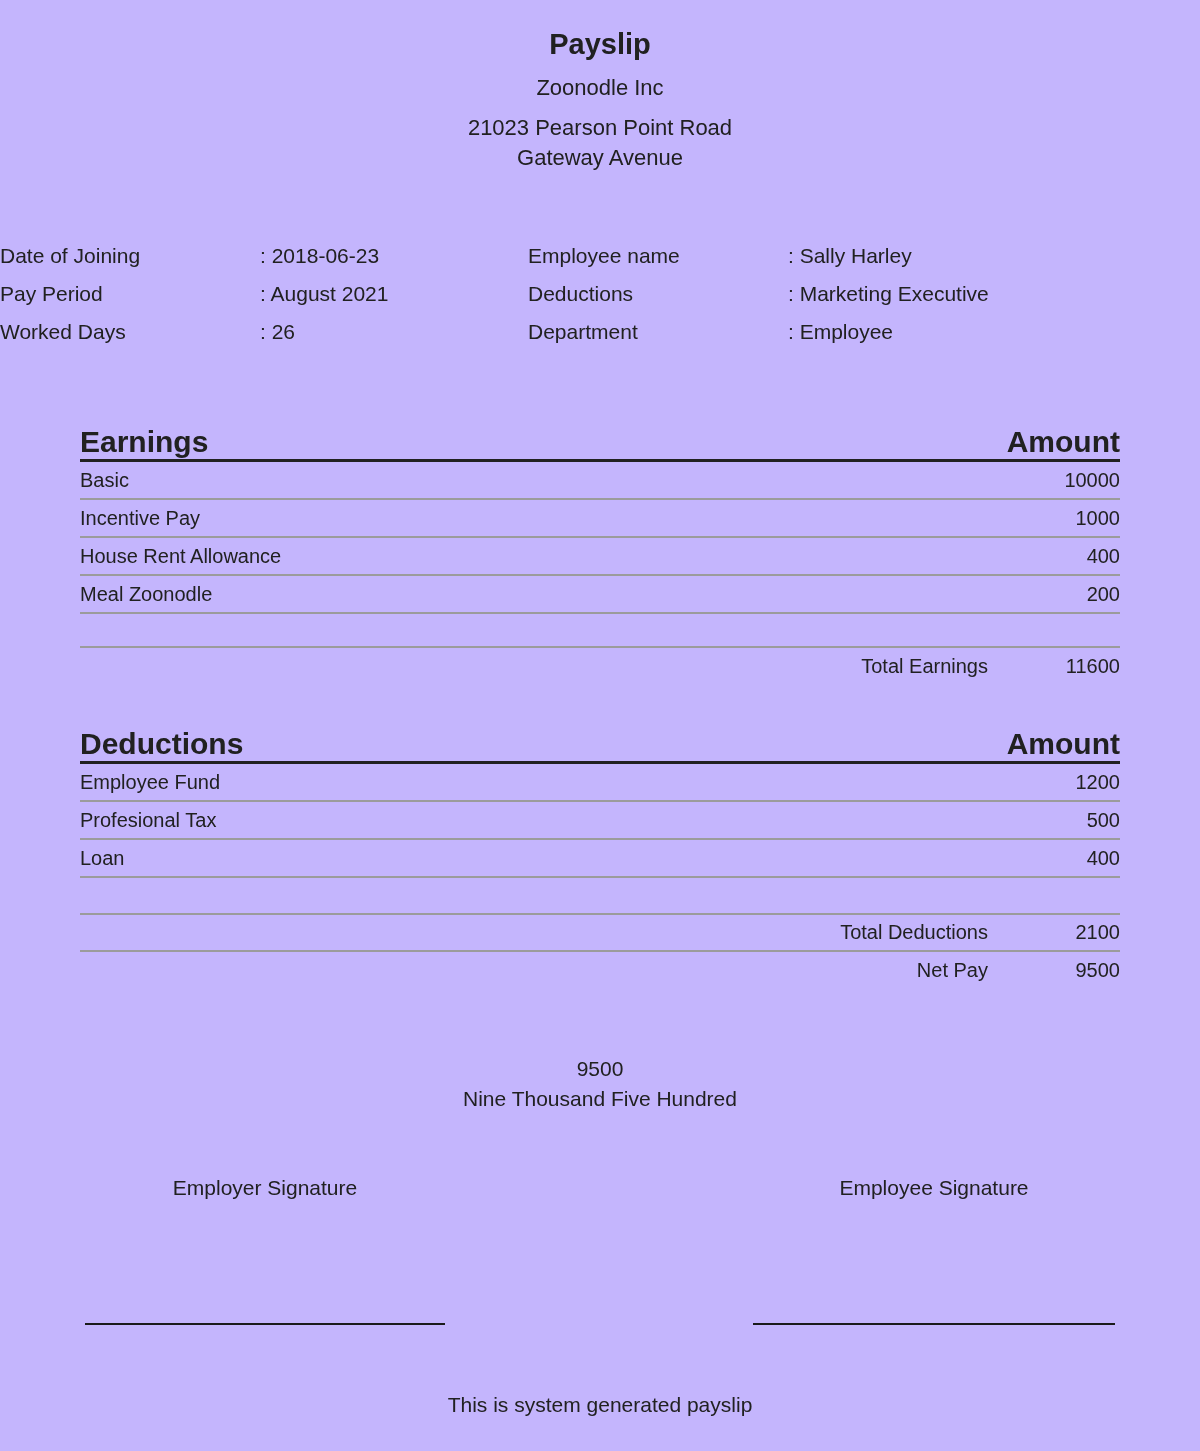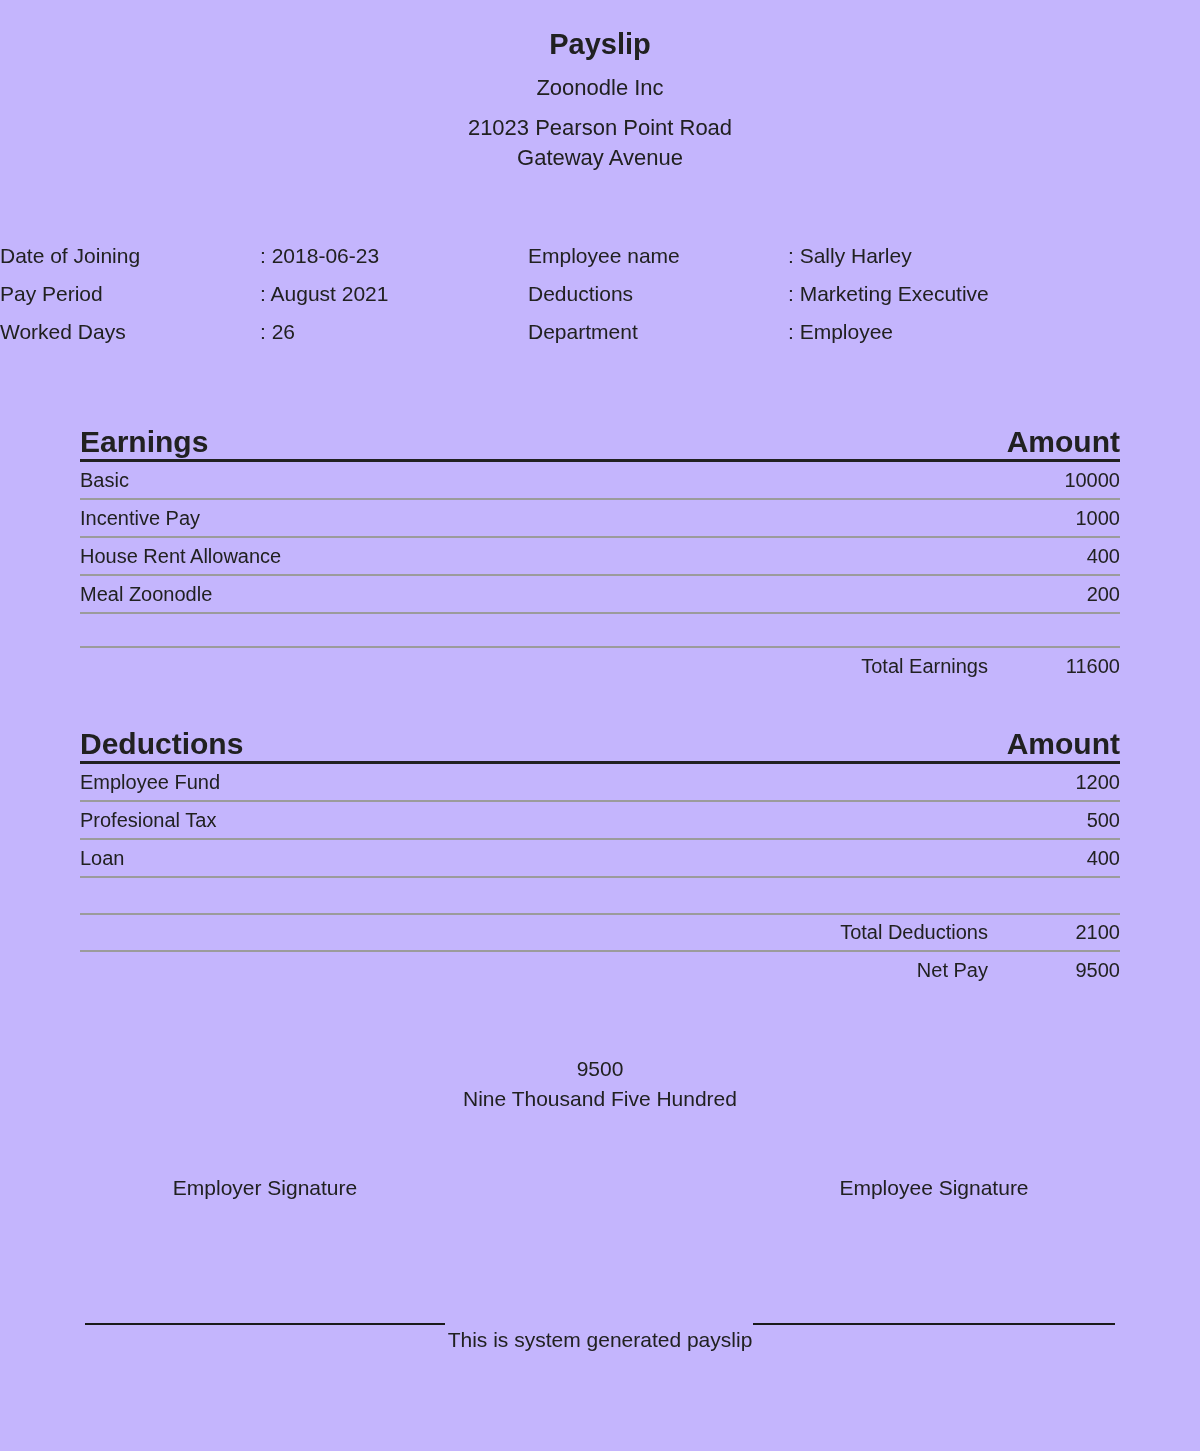--- a/index.html
+++ b/index.html
@@ -94,20 +94,21 @@
   .sig-row { display: flex; margin-top: 59px; font-size: 21px; line-height: 30px; }
   .sig-col-left  { margin-left: 85px;  width: 360px; text-align: center; flex: none; }
   .sig-col-right { margin-left: 308px; width: 362px; text-align: center; flex: none; }
   .sig-line-row { display: flex; margin-top: 120px; }
   .sig-line { border-bottom: 2px solid #1a1a1a; height: 0; }
   .sig-line.left  { margin-left: 85px;  width: 360px; flex: none; }
   .sig-line.right { margin-left: 308px; width: 362px; flex: none; }
 
   
   .footer-note {
+    margin-top: 65px;
     text-align: center;
     font-size: 21px;
     line-height: 30px;
   }
 </style>
 </head>
 <body>
 
 <div class="page">
 

